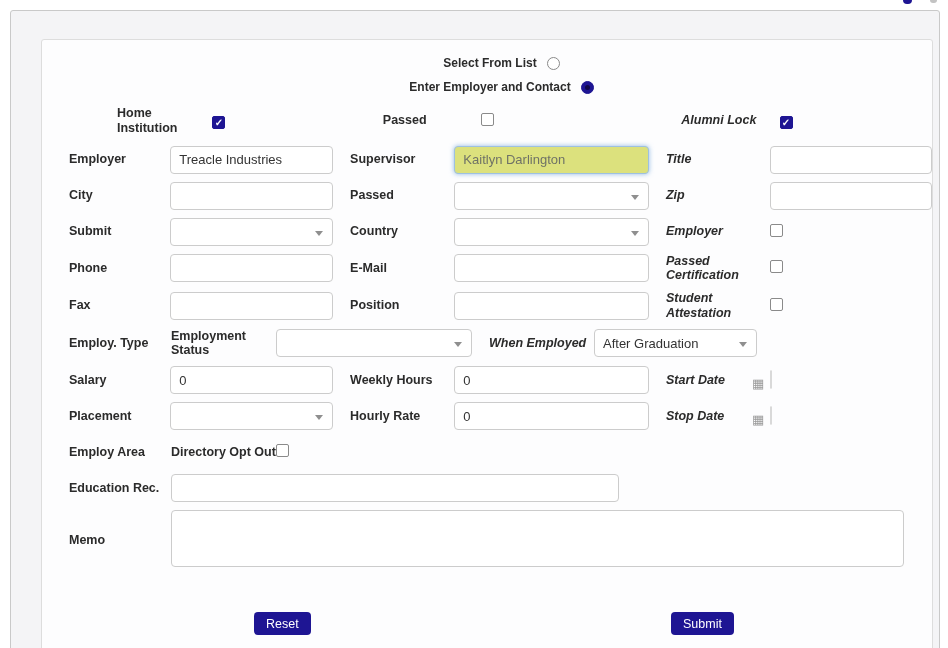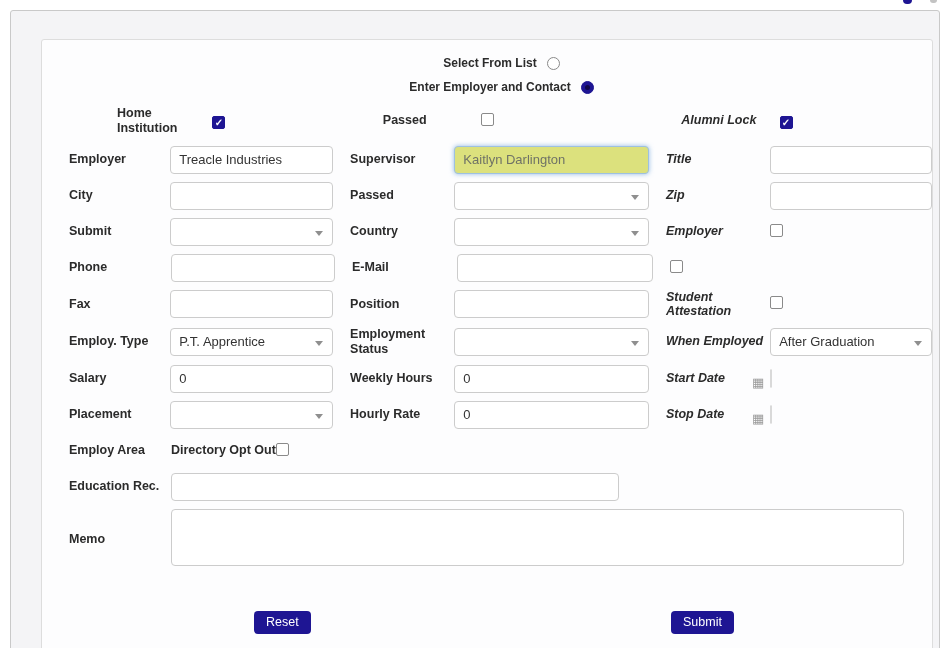--- a/index.html
+++ b/index.html
@@ -155,40 +155,35 @@
           </span>
           <span class="lbl l3">Employer</span>
           <span class="f3"><span class="cb"></span></span>
         </div>
 
         <div class="row">
           <span class="lbl l1">Phone</span>
           <span class="f1"><input class="inp" value="" style=""></span>
           <span class="lbl l2">E-Mail</span>
           <span class="f2"><input class="inp" value="" style=""></span>
+          <span class="lbl l3">Passed Certification</span>
           <span class="f3"><span class="cb"></span></span>
         </div>
 
         <div class="row">
           <span class="lbl l1">Fax</span>
           <span class="f1"><input class="inp" value="" style=""></span>
           <span class="lbl l2">Position</span>
           <span class="f2"><input class="inp" value="" style=""></span>
           <span class="lbl l3">Student Attestation</span>
           <span class="f3"><span class="cb"></span></span>
         </div>
 
         <div class="row">
           <span class="lbl l1">Employ. Type</span>
-          <span class="f1">
-            <span class="dd">
-                <span class="ddtext">P.T. Apprentice</span>
-                <span class="caret"></span>
-              </span>
-          </span>
           <span class="lbl l2">Employment Status</span>
           <span class="f2">
             <span class="dd">
                 <span class="ddtext"></span>
                 <span class="caret"></span>
               </span>
           </span>
           <span class="lbl l3">When Employed</span>
           <span class="f3">
             <span class="dd">

